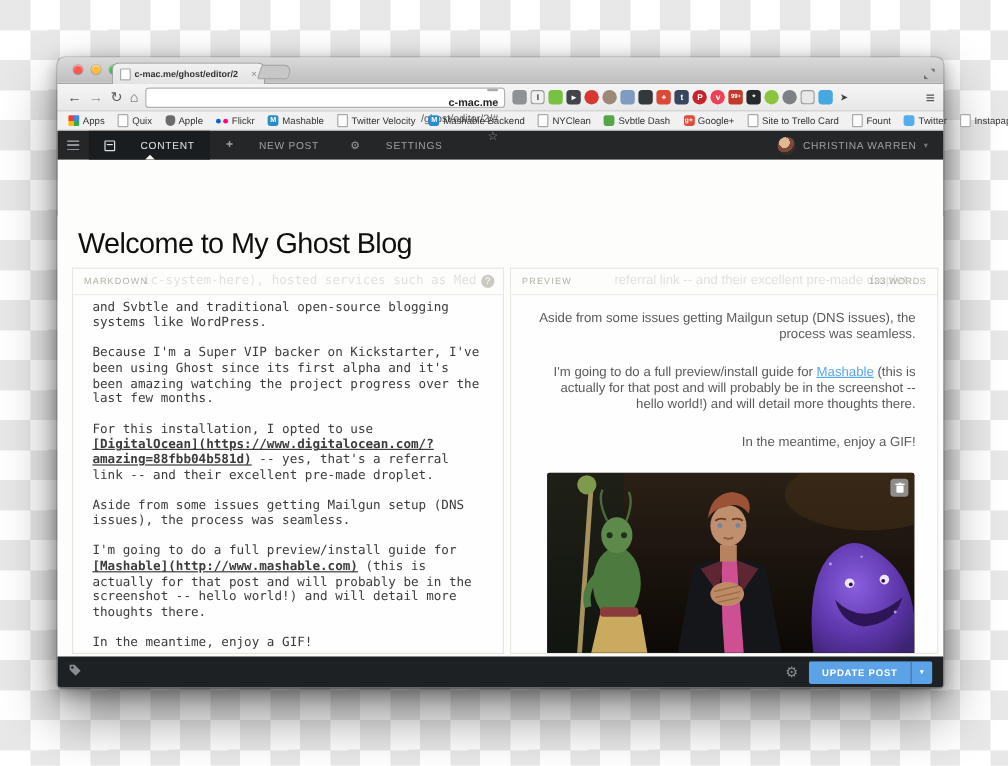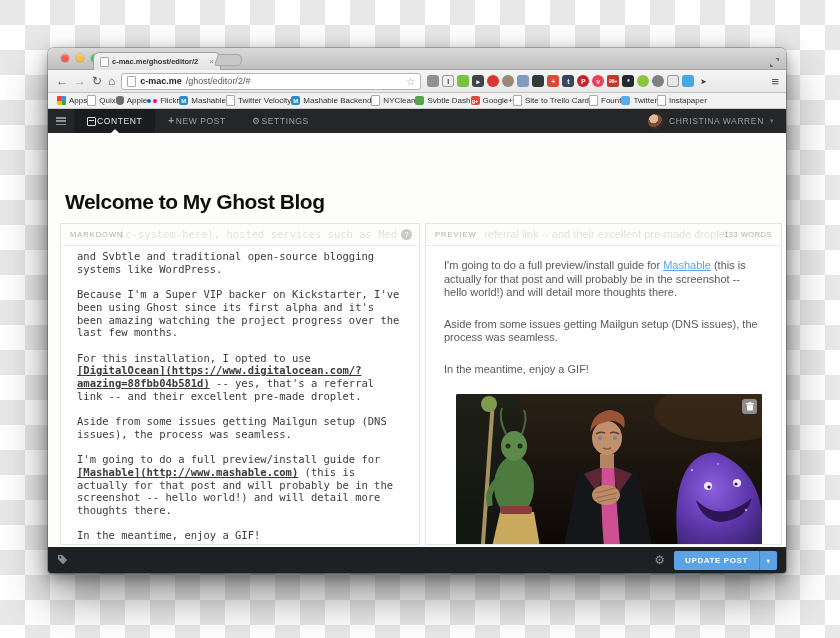--- a/index.html
+++ b/index.html
@@ -29,70 +29,70 @@
   .tab .t-label{white-space:nowrap;overflow:hidden;font-weight:bold;flex:1;}
   .tab .t-close{color:#8c8c8c;font-size:8px;}
   .tabstub{position:absolute;left:168px;bottom:3px;width:24px;height:10px;background:#c7c7c7;
     border:1px solid #a9a9a9;border-radius:2px 7px 2px 2px;transform:skewX(-18deg);}
   .fsbtn{position:absolute;right:7px;top:5px;}
   .toolbar{height:22px;background:linear-gradient(#f5f5f5,#e8e8e8);border-bottom:1px solid #c2c2c2;
     display:flex;align-items:center;padding:0 8px;gap:6px;}
   .navg{color:#5a5a5a;font-size:12px;line-height:1;}
   .navg.dim{color:#9a9a9a;}
   .urlbar{width:288px;height:15px;background:#fff;border:1px solid #b3b3b3;border-radius:3px;
-    display:flex;align-items:center;gap:4px;padding:0 5px;font-size:9px;color:#222;}
+    display:flex;align-items:flex-end;gap:4px;padding:0 5px;font-size:9px;color:#222;flex-direction:column;}
   .urlbar .doc{width:7px;height:9px;background:#fff;border:1px solid #a9a9a9;border-radius:1px;}
   .urlbar .dom{font-weight:bold;}
   .urlbar .path{color:#555;}
   .urlbar .star{margin-left:auto;color:#9a9a9a;font-size:10px;}
   .exts{display:flex;align-items:center;gap:3px;}
   .ext{width:12px;height:12px;border-radius:3px;display:flex;align-items:center;justify-content:center;
     font-size:7px;font-weight:bold;line-height:1;flex:0 0 auto;}
   .ext.round{border-radius:50%;}
   .ext.bordered{box-shadow:inset 0 0 0 1px #9a9a9a;}
   .ext.badge{font-size:5px;border-radius:2px;}
   .ext.plain{background:transparent;}
   .chromemenu{margin-left:auto;color:#555;font-size:13px;letter-spacing:-1px;}
   .bmbar{height:15px;background:#f1f1f1;border-bottom:1px solid #cfcfcf;display:flex;align-items:center;
-    padding:0 9px;font-size:8px;color:#333;white-space:nowrap;}
+    padding:0 9px;gap:11px;font-size:8px;color:#333;white-space:nowrap;}
   .bm{display:flex;align-items:center;gap:3px;}
   .bmi{flex:0 0 auto;}
   .ic-grid{width:9px;height:9px;background:conic-gradient(#4285f4 0 90deg,#34a853 90deg 180deg,#fbbc05 180deg 270deg,#ea4335 270deg);border-radius:1px;}
   .ic-page{width:7px;height:9px;background:#fff;border:1px solid #aaa;border-radius:1px;}
   .ic-apple{width:8px;height:9px;background:#6b6b6b;border-radius:3px 3px 4px 4px;}
   .ic-flickr{width:4px;height:4px;border-radius:50%;background:#0063dc;box-shadow:6px 0 0 #ff0084;margin-right:6px;}
   .ic-m{width:9px;height:9px;background:#2b8ccd;border-radius:2px;color:#fff;font-size:6px;font-weight:bold;
     display:flex;align-items:center;justify-content:center;}
   .ic-green{width:9px;height:9px;background:#55a646;border-radius:2px;}
   .ic-gplus{width:9px;height:9px;background:#dd4b39;border-radius:2px;color:#fff;font-size:5.5px;font-weight:bold;
     display:flex;align-items:center;justify-content:center;}
   .ic-twitter{width:9px;height:9px;background:#55acee;border-radius:2px;}
   
   .gnav{height:24px;background:#242628;display:flex;align-items:stretch;font-size:8.5px;letter-spacing:.6px;color:#9aa0a5;}
   .gmenu{width:26px;display:flex;align-items:center;justify-content:center;}
   .gmenu i{width:10px;height:8px;background:repeating-linear-gradient(180deg,#8d9398 0 1.6px,transparent 1.6px 3.4px);}
-  .gitem{display:flex;align-items:center;gap:1px;padding:0 13px;position:relative;cursor:default;}
+  .gitem{display:flex;align-items:center;gap:21px;padding:0 13px;position:relative;cursor:default;}
   .gitem.active{background:#1a1d1f;color:#dfe3e5;}
   .gitem.active::after{content:"";position:absolute;bottom:0;left:50%;margin-left:-4px;
     border-left:4px solid transparent;border-right:4px solid transparent;border-bottom:4px solid #fdfdfb;}
   .gi-content{width:7px;height:7px;border:1px solid currentColor;border-radius:1px;
     background:linear-gradient(currentColor 0 0) 50% 2px/5px 1px no-repeat;}
   .gi-plus{font-size:10px;font-weight:bold;line-height:1;}
   .gi-gear{font-size:9px;line-height:1;}
   .guser{margin-left:auto;display:flex;align-items:center;gap:6px;padding-right:12px;}
   .avatar{width:15px;height:15px;border-radius:50%;
     background:radial-gradient(circle at 38% 32%,#e0b894 0 32%,#7c4a38 33% 58%,#3a2c28 59%);}
   .gchev{color:#70767b;font-size:7px;}
   
   .content{position:absolute;top:132px;left:0;right:0;bottom:26px;background:#fdfdfb;overflow:hidden;}
-  h1.ptitle{margin:0;padding:10px 0 8px 17px;font-size:21px;letter-spacing:-.5px;color:#0f0f0f;font-weight:bold;}
+  h1.ptitle{margin:0;padding:10px 0 8px 17px;font-size:24px;letter-spacing:-.5px;color:#0f0f0f;font-weight:normal;}
   .panes{position:absolute;top:43px;left:12px;right:4px;bottom:2px;display:flex;gap:5px;}
   .pane{background:#fefefe;border:1px solid #e7e6e1;position:relative;overflow:hidden;}
   .pane.left{width:358px;flex:0 0 auto;}
-  .pane.right{flex:1;}
+  .pane.right{flex:1;text-align:right;}
   .pane-hd{height:21px;border-bottom:1px solid #efeeea;display:flex;align-items:center;padding:0 9px;
     font-size:7.5px;letter-spacing:1px;color:#b3b0a6;position:relative;background:rgba(253,253,251,.93);z-index:2;}
   .bleed{position:absolute;top:4px;left:58px;right:22px;opacity:.14;color:#333;white-space:nowrap;overflow:hidden;letter-spacing:0;}
   .bleed.mono{font-family:"DejaVu Sans Mono",monospace;font-size:10.5px;}
   .bleed.sans{font-size:11px;letter-spacing:0;}
   .helpb{position:absolute;right:7px;top:5px;width:11px;height:11px;border-radius:50%;background:#cbc9c2;
     color:#fff;font-size:8px;line-height:11px;text-align:center;letter-spacing:0;}
   .wcount{margin-left:auto;letter-spacing:.5px;}
   .md-body{padding:4px 0 0 16px;font-family:"DejaVu Sans Mono",monospace;font-size:10.5px;line-height:12.7px;
     color:#3b3b3b;white-space:pre;margin:0;overflow:hidden;}
@@ -330,22 +330,22 @@
 ![](/content/images/2013/Oct/ken_GIF-1.gif)</span></pre>
       </div>
 
       <div class="pane right">
         <div class="pane-hd">
           <span>PREVIEW</span>
           <span class="bleed sans">referral link -- and their excellent pre-made droplet.</span>
           <span class="wcount">133 WORDS</span>
         </div>
         <div class="pv-body">
+          <p>Aside from some issues getting Mailgun setup (DNS issues), the process was seamless.</p>
           <p><span>I'm going to do a full preview/install guide for </span><a class="pv-link">Mashable</a><span> (this is actually for that post and will probably be in the screenshot -- hello world!) and will detail more thoughts there.</span></p>
-          <p>Aside from some issues getting Mailgun setup (DNS issues), the process was seamless.</p>
           <p>In the meantime, enjoy a GIF!</p>
           <div class="gifwrap">
             <svg width="306" height="153" viewBox="0 0 306 153">
               <defs>
                 <linearGradient id="bg" x1="0" y1="0" x2="0" y2="1">
                   <stop offset="0" stop-color="#2a2016"></stop>
                     <stop offset="1" stop-color="#0c0805"></stop>
                 </linearGradient>
                 <radialGradient id="blob" cx="0.42" cy="0.38" r="0.75">
                   <stop offset="0" stop-color="#8a5fe0"></stop>

